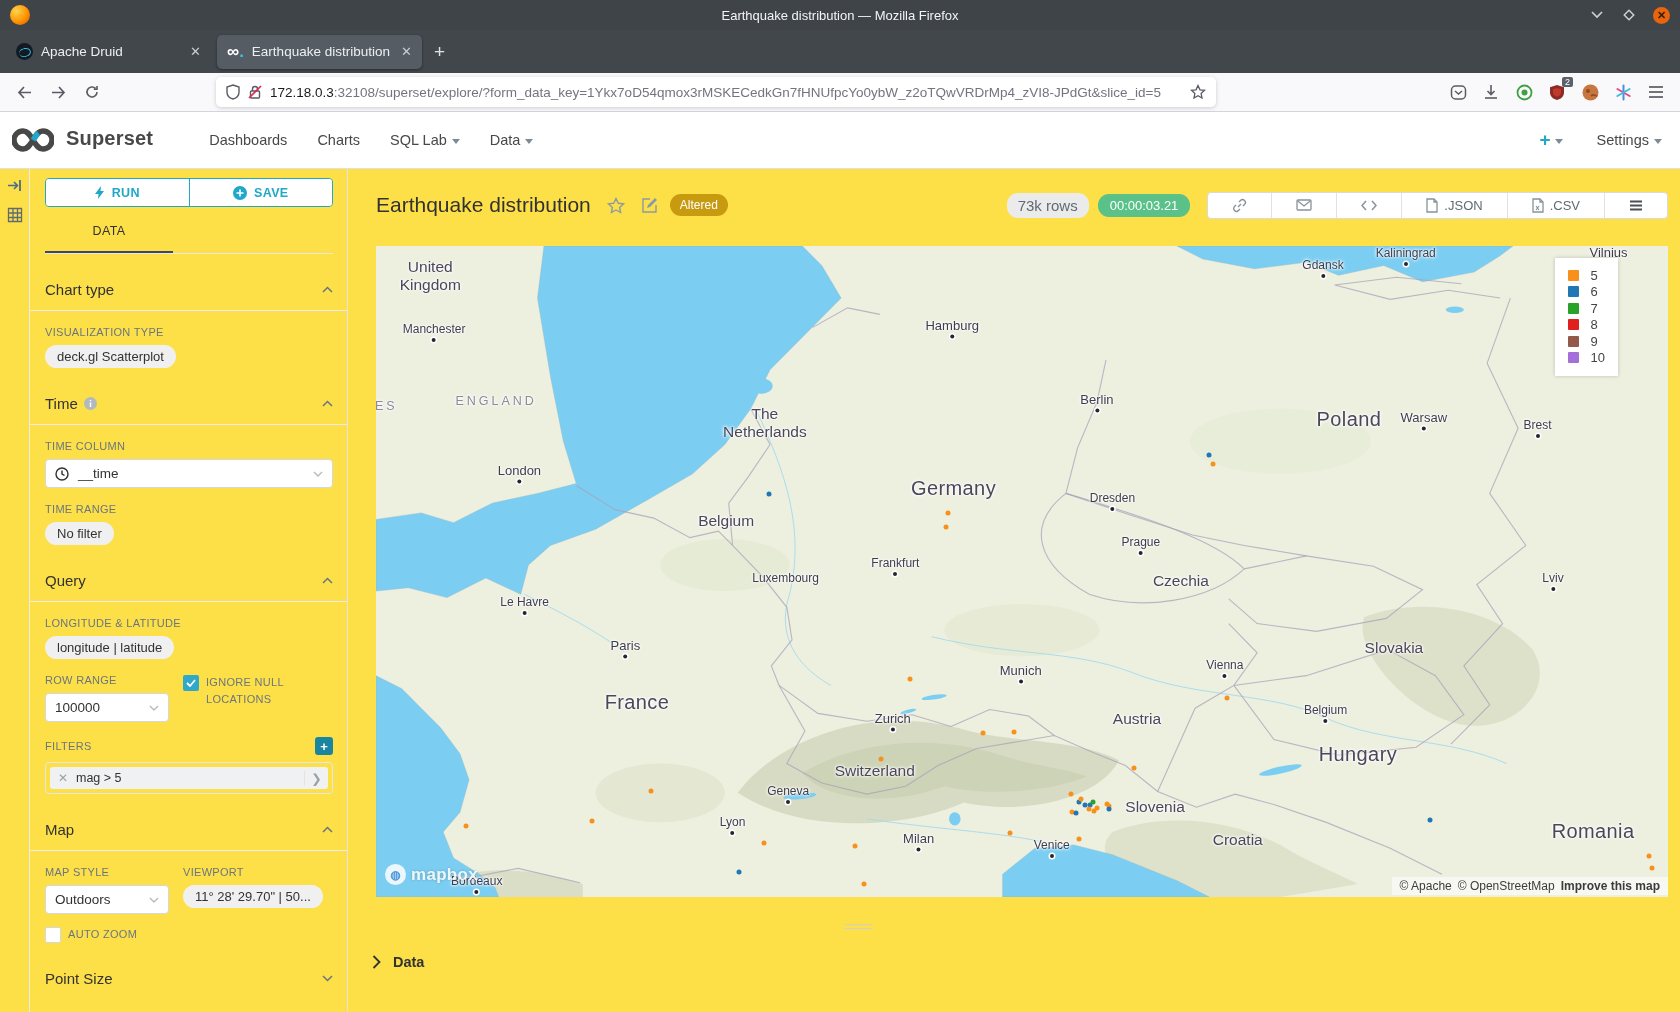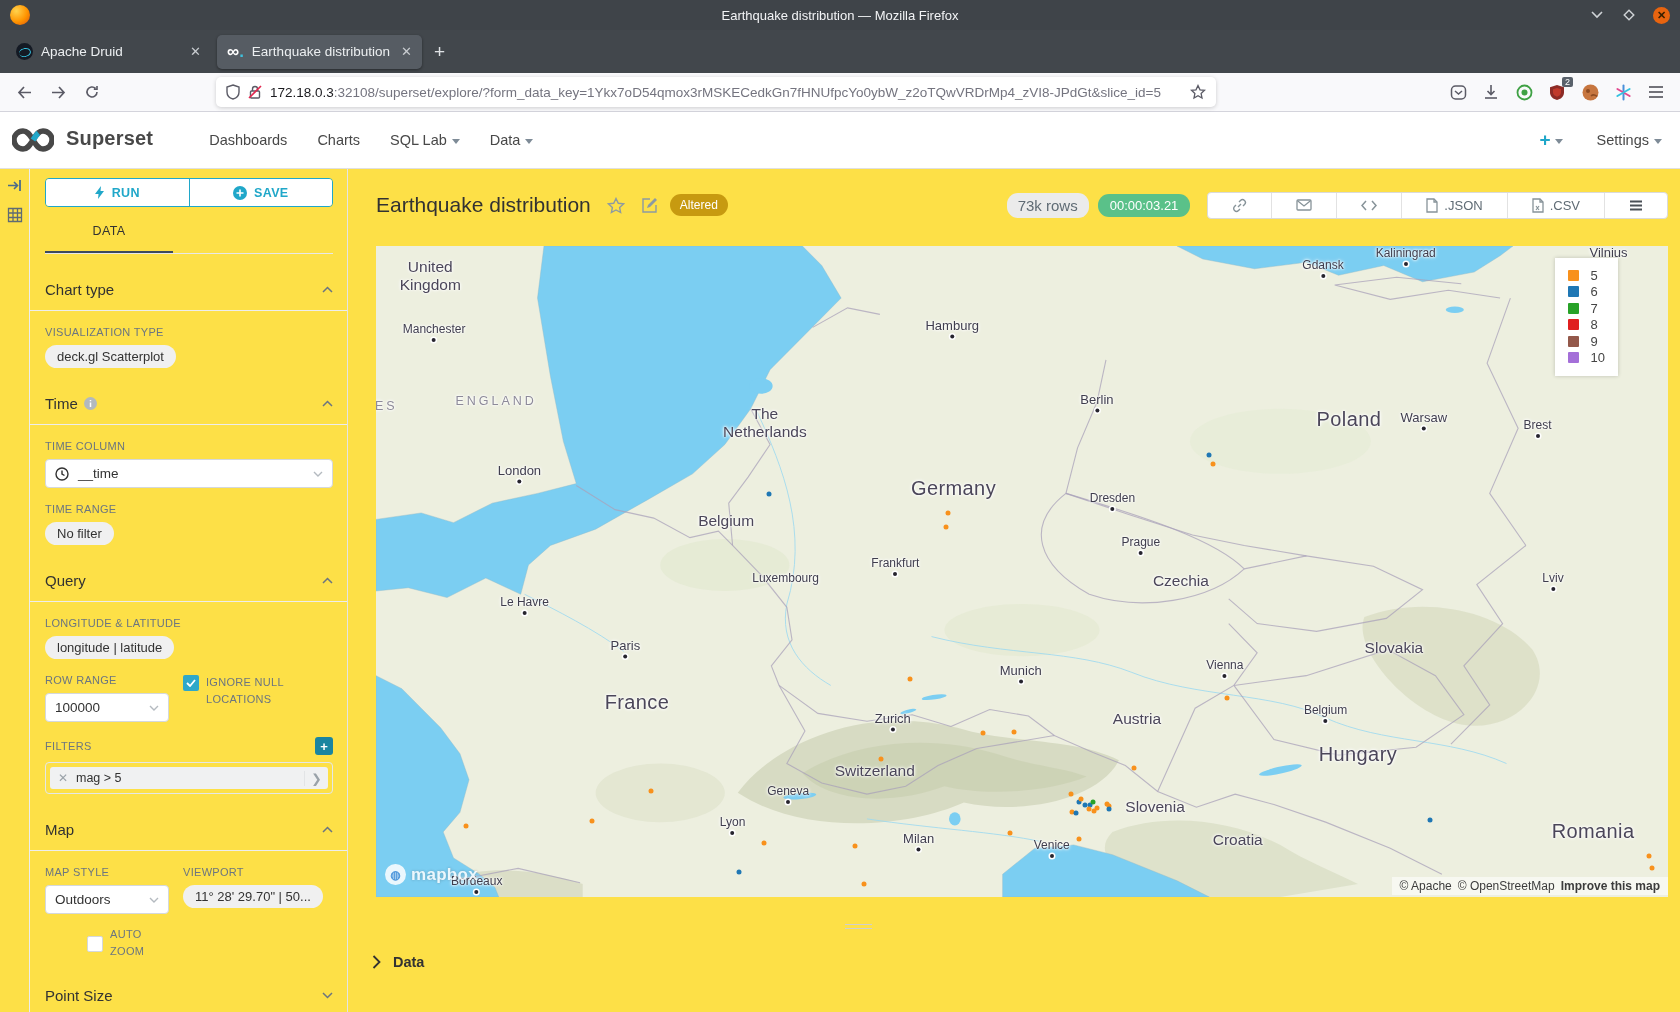--- a/index.html
+++ b/index.html
@@ -404,21 +404,21 @@
           <div class="qcol">
             <div class="ctl-label">MAP STYLE</div>
             <div class="selbox">
               <span>Outdoors</span>
               <span class="chev">
                   <svg class="i" width="10" height="6" viewBox="0 0 10 6">
                     <path d="M1 1l4 4 4-4" fill="none" stroke="currentColor" stroke-width="1.4"></path>
                   </svg>
                 </span>
             </div>
-            <div class="chkrow" style="margin-top:12px; align-items:center;margin-left:42px;">
+            <div class="chkrow" style="margin-top:12px; align-items:flex-end;">
               <span class="chk off"></span>
               <span>AUTO ZOOM</span>
             </div>
           </div>
           <div class="qcol2" style="padding-top:0;">
             <div class="ctl-label">VIEWPORT</div>
             <span class="pill">11° 28' 29.70" | 50...</span>
           </div>
         </div>
       </div>

